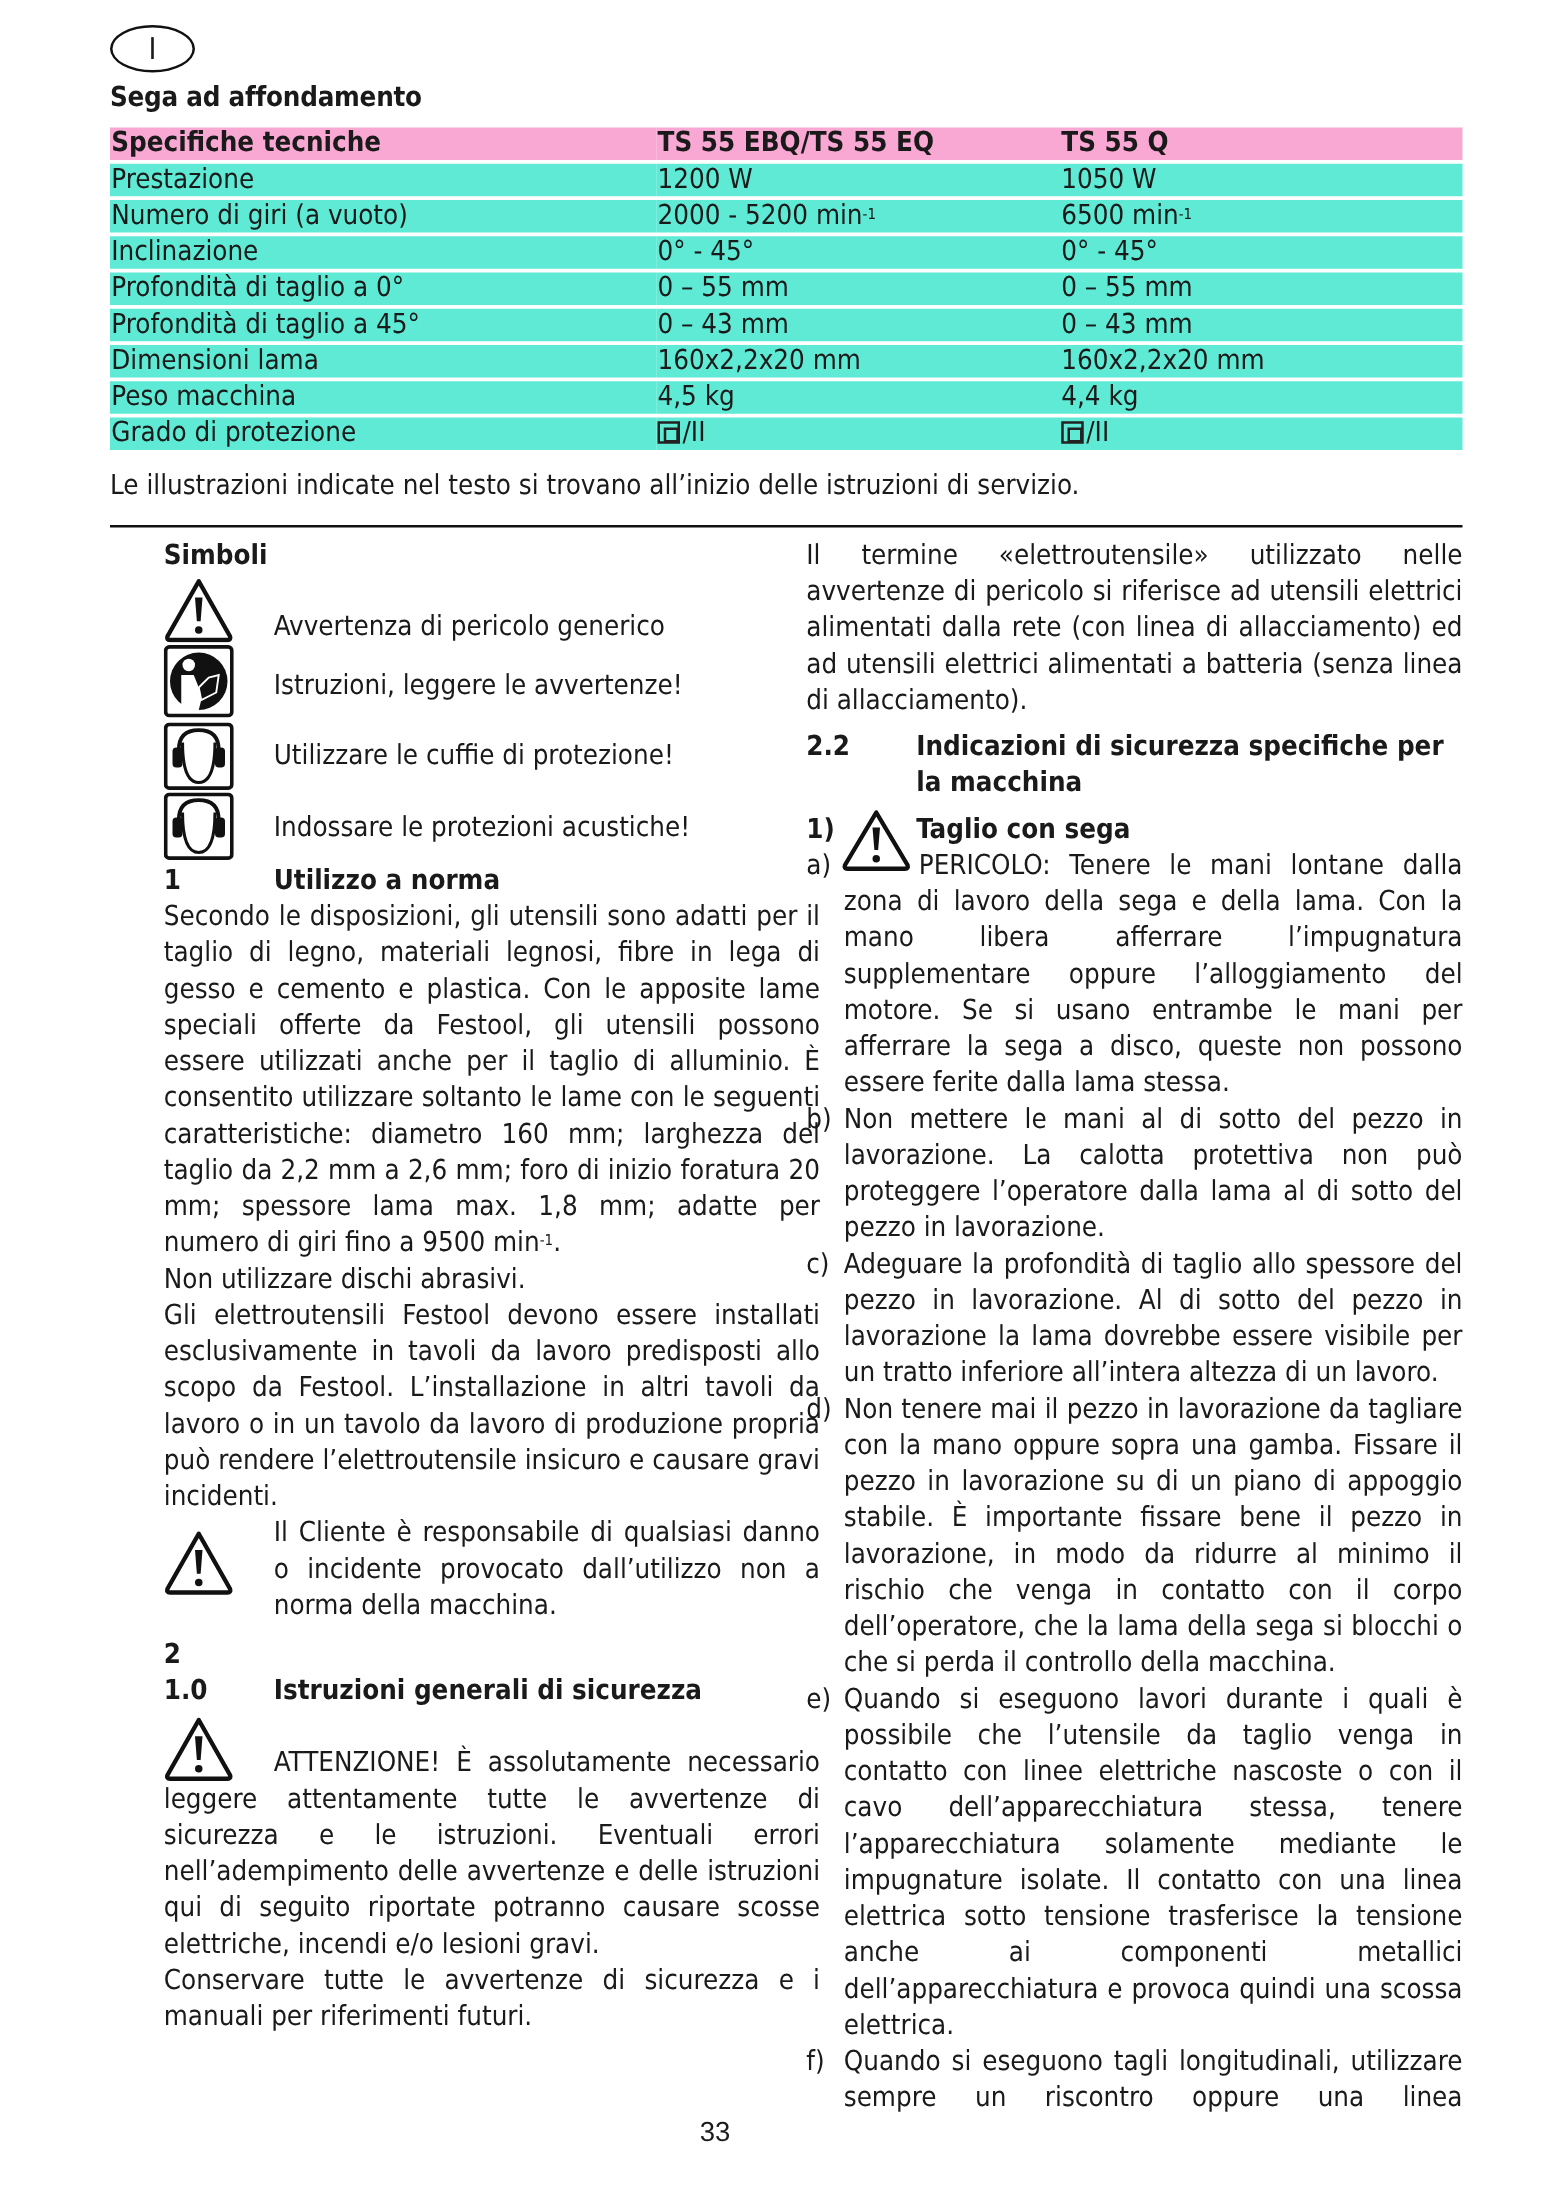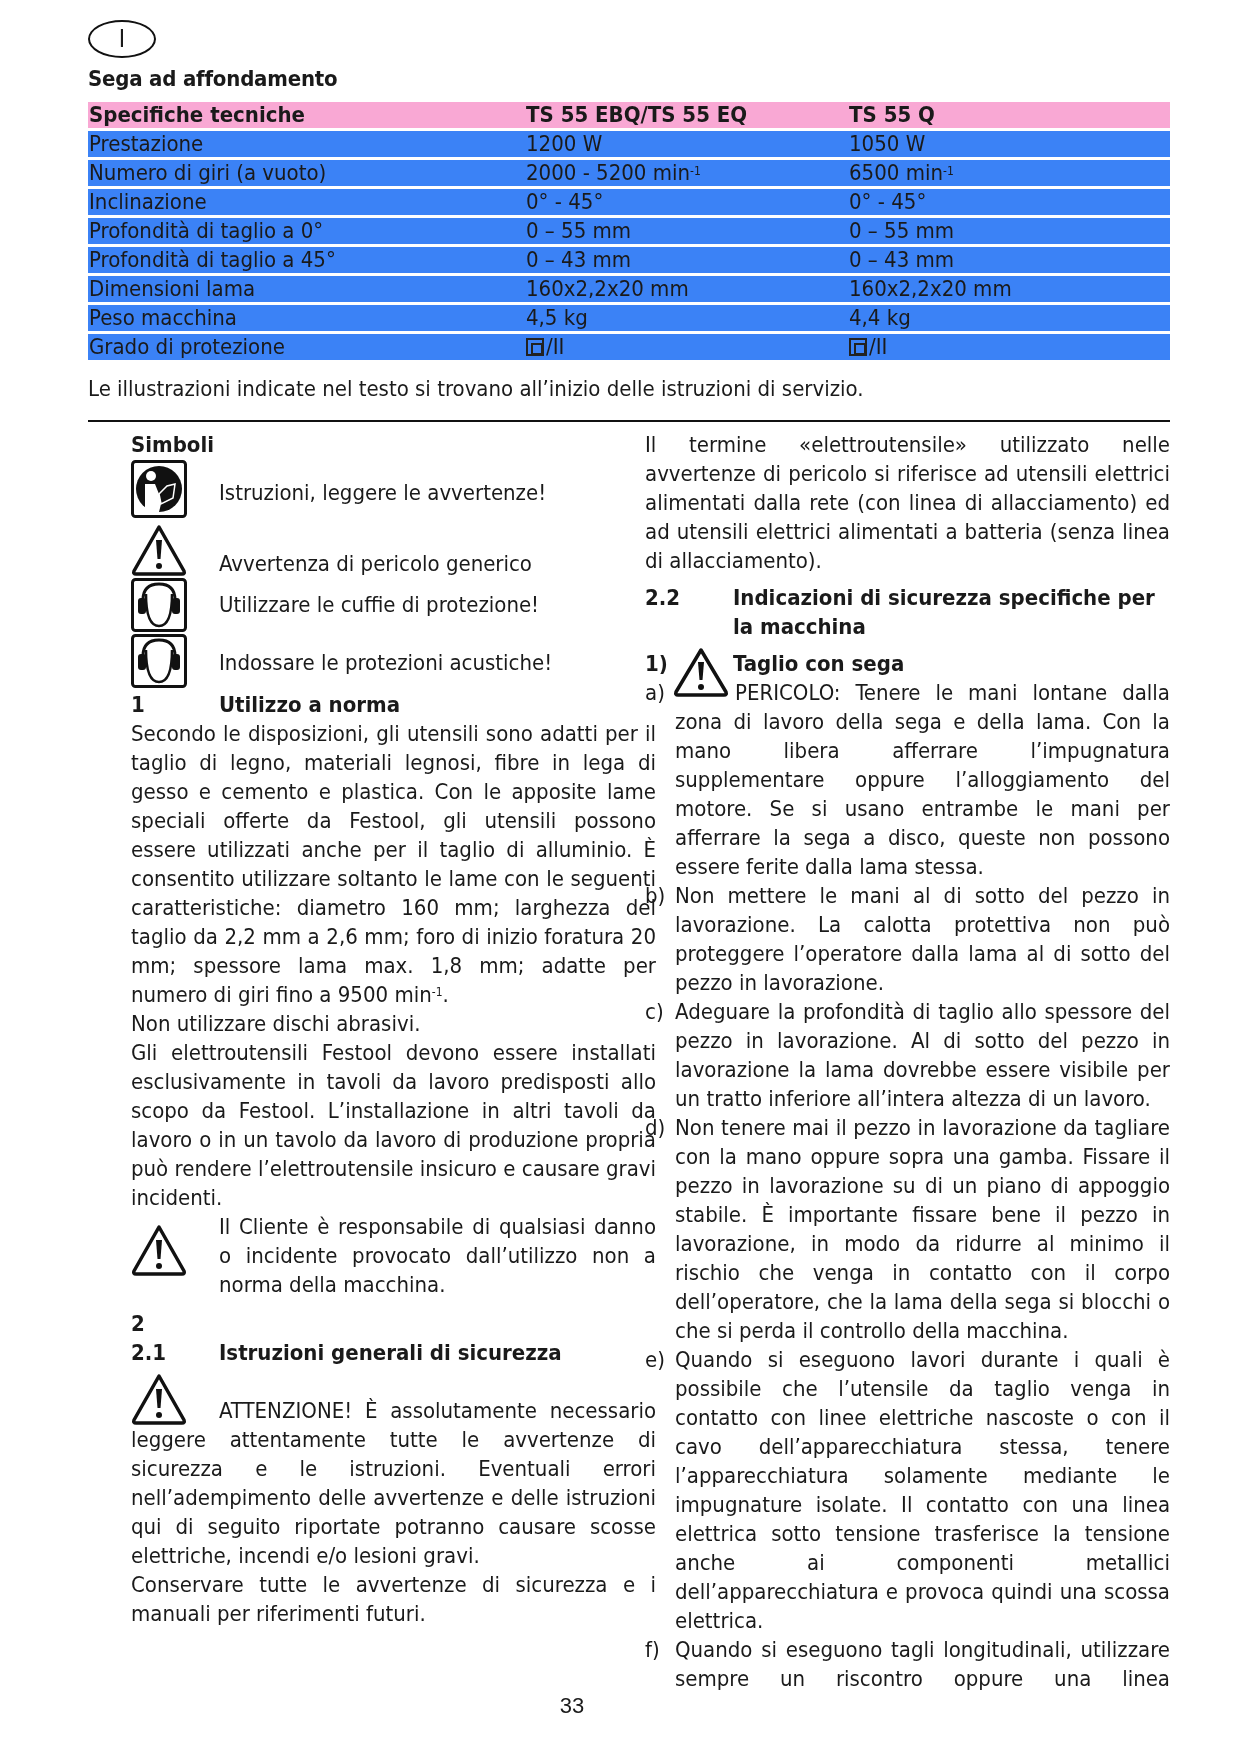--- a/index.html
+++ b/index.html
@@ -6,21 +6,21 @@
   html, body { width:1240px; height:1755px; background:#ffffff; }
   body { position:relative; font-family:"DejaVu Sans Condensed","DejaVu Sans", sans-serif; color:#1a1a1a; overflow:hidden; }
 
   .lang-badge { position:absolute; left:88px; top:20px; width:68px; height:38px; border:2px solid #111; border-radius:50%; display:flex; align-items:center; justify-content:center; font-size:24px; line-height:1; }
 
   .product-title { position:absolute; left:88px; top:66px; font-weight:bold; font-size:22px; letter-spacing:-0.2px; font-stretch:condensed; }
 
   table.specs { position:absolute; left:88px; top:99px; width:1082px; border-collapse:separate; border-spacing:0 3px; font-size:22px; }
   table.specs td, table.specs th { padding:0 0 0 1px; height:26px; line-height:26px; text-align:left; white-space:nowrap; }
   table.specs th { background:#f9a8d4; font-weight:bold; }
-  table.specs td { background:#3b82f6; font-weight:normal; }
+  table.specs td { background:#5eead4; font-weight:normal; }
   .c1 { width:437px; } .c2 { width:323px; } .c3 { width:322px; }
   sup { font-size:12px; vertical-align:top; position:relative; top:-2px; }
   .protect-icon { display:inline-block; width:18px; height:18px; border:2px solid #222; position:relative; vertical-align:-2px; margin-right:2px; }
   .protect-icon::after { content:""; position:absolute; left:3px; top:3px; width:8px; height:8px; border:2px solid #222; }
 
   .note { position:absolute; left:88px; top:376px; font-size:22px; }
   .rule { position:absolute; left:88px; top:420px; width:1082px; height:2px; background:#111; }
 
   .col { position:absolute; top:430px; font-size:22px; line-height:29px; }
   .col-left { left:88px; width:525px;margin-left:43px; }
@@ -101,60 +101,60 @@
     <td><span class="protect-icon"></span><span>/II</span></td>
   </tr>
 </tbody>
   </table>
 
 <div class="note">Le illustrazioni indicate nel testo si trovano all’inizio delle istruzioni di servizio.</div>
 <div class="rule"></div>
 
 <div class="col col-left">
   <div class="h-sym">Simboli</div>
+
+  <div class="sym-row" style="height:56px;">
+    <svg class="ico" style="top:2px" width="56" height="52" viewBox="0 0 56 52">
+      <path d="M28 3 L53 47 Q54 50 51 50 L5 50 Q2 50 3 47 Z" fill="none" stroke="#111" stroke-width="3.5" stroke-linejoin="round"></path>
+      <path d="M25 16 L31 16 L29.5 35 L26.5 35 Z" fill="#111"></path>
+      <circle cx="28" cy="42" r="3" fill="#111"></circle>
+    </svg>
+    <span class="lbl" style="top:27px">Avvertenza di pericolo generico</span>
+  </div>
 
   <div class="sym-row" style="height:62px;">
     <svg class="ico" style="top:0px" width="56" height="58" viewBox="0 0 56 58">
       <rect x="1.5" y="1.5" width="53" height="55" rx="3" fill="none" stroke="#111" stroke-width="3"></rect>
       <circle cx="28" cy="29" r="23" fill="#111"></circle>
       <circle cx="20" cy="16" r="5" fill="#fff"></circle>
       <path d="M14 24 L24 24 L28 34 L36 26 L44 24 L42 38 L30 44 L28 52 L14 52 Z" fill="#fff"></path>
       <path d="M28 34 L36 26 L44 24 L42 38 L30 44 Z" fill="#111" stroke="#fff" stroke-width="1.5"></path>
     </svg>
     <span class="lbl" style="top:18px">Istruzioni, leggere le avvertenze!</span>
   </div>
 
   <div class="sym-row" style="height:56px;">
-    <svg class="ico" style="top:2px" width="56" height="52" viewBox="0 0 56 52">
-      <path d="M28 3 L53 47 Q54 50 51 50 L5 50 Q2 50 3 47 Z" fill="none" stroke="#111" stroke-width="3.5" stroke-linejoin="round"></path>
-      <path d="M25 16 L31 16 L29.5 35 L26.5 35 Z" fill="#111"></path>
-      <circle cx="28" cy="42" r="3" fill="#111"></circle>
-    </svg>
-    <span class="lbl" style="top:27px">Avvertenza di pericolo generico</span>
+    <svg class="ico" style="top:0px" width="56" height="54" viewBox="0 0 56 54">
+      <rect x="1.5" y="1.5" width="53" height="51" rx="3" fill="none" stroke="#111" stroke-width="3"></rect>
+      <path d="M12 22 Q12 6 28 6 Q44 6 44 22" fill="none" stroke="#111" stroke-width="3"></path>
+      <path d="M15 16 Q15 48 28 48 Q41 48 41 16" fill="none" stroke="#111" stroke-width="2.5"></path>
+      <rect x="7" y="20" width="8" height="16" rx="3" fill="#111"></rect>
+      <rect x="41" y="20" width="8" height="16" rx="3" fill="#111"></rect>
+    </svg>
+    <span class="lbl" style="top:12px">Utilizzare le cuffie di protezione!</span>
   </div>
 
   <div class="sym-row" style="height:56px;">
     <svg class="ico" style="top:0px" width="56" height="54" viewBox="0 0 56 54">
       <rect x="1.5" y="1.5" width="53" height="51" rx="3" fill="none" stroke="#111" stroke-width="3"></rect>
       <path d="M12 22 Q12 6 28 6 Q44 6 44 22" fill="none" stroke="#111" stroke-width="3"></path>
       <path d="M15 16 Q15 48 28 48 Q41 48 41 16" fill="none" stroke="#111" stroke-width="2.5"></path>
       <rect x="7" y="20" width="8" height="16" rx="3" fill="#111"></rect>
       <rect x="41" y="20" width="8" height="16" rx="3" fill="#111"></rect>
     </svg>
-    <span class="lbl" style="top:12px">Utilizzare le cuffie di protezione!</span>
-  </div>
-
-  <div class="sym-row" style="height:56px;">
-    <svg class="ico" style="top:0px" width="56" height="54" viewBox="0 0 56 54">
-      <rect x="1.5" y="1.5" width="53" height="51" rx="3" fill="none" stroke="#111" stroke-width="3"></rect>
-      <path d="M12 22 Q12 6 28 6 Q44 6 44 22" fill="none" stroke="#111" stroke-width="3"></path>
-      <path d="M15 16 Q15 48 28 48 Q41 48 41 16" fill="none" stroke="#111" stroke-width="2.5"></path>
-      <rect x="7" y="20" width="8" height="16" rx="3" fill="#111"></rect>
-      <rect x="41" y="20" width="8" height="16" rx="3" fill="#111"></rect>
-    </svg>
     <span class="lbl" style="top:14px">Indossare le protezioni acustiche!</span>
   </div>
 
   <div class="sec-h">
     <span class="num">1</span>
     <span>Utilizzo a norma</span>
   </div>
   <p class="justify"><span>Secondo le disposizioni, gli utensili sono adatti per il taglio di legno, materiali legnosi, fibre in lega di gesso e cemento e plastica. Con le apposite lame speciali offerte da Festool, gli utensili possono essere utilizzati anche per il taglio di alluminio. È consentito utilizzare soltanto le lame con le seguenti caratteristiche: diametro 160 mm; larghezza del taglio da 2,2 mm a 2,6 mm; foro di inizio foratura 20 mm; spessore lama max. 1,8 mm; adatte per numero di giri fino a 9500 min</span><sup>-1</sup><span>.</span></p>
   <p>Non utilizzare dischi abrasivi.</p>
   <p class="justify">Gli elettroutensili Festool devono essere installati esclusivamente in tavoli da lavoro predisposti allo scopo da Festool. L’installazione in altri tavoli da lavoro o in un tavolo da lavoro di produzione propria può rendere l’elettroutensile insicuro e causare gravi incidenti.</p>
@@ -166,21 +166,21 @@
       <circle cx="28" cy="42" r="3" fill="#111"></circle>
     </svg>
     <div class="txt justify">Il Cliente è responsabile di qualsiasi danno o incidente provocato dall’utilizzo non a norma della macchina.</div>
   </div>
 
   <div style="height:10px"></div>
   <div class="sec-h">
     <span class="num">2</span>
   </div>
   <div class="sec-h">
-    <span class="num">2.1</span>
+    <span class="num">1.0</span>
     <span>Istruzioni generali di sicurezza</span>
   </div>
 
   <div style="position:relative; margin-top:6px;">
     <svg style="position:absolute; left:0; top:0;" width="56" height="52" viewBox="0 0 56 52">
       <path d="M28 3 L53 47 Q54 50 51 50 L5 50 Q2 50 3 47 Z" fill="none" stroke="#111" stroke-width="3.5" stroke-linejoin="round"></path>
       <path d="M25 16 L31 16 L29.5 35 L26.5 35 Z" fill="#111"></path>
       <circle cx="28" cy="42" r="3" fill="#111"></circle>
     </svg>
     <p class="justify" style="text-indent:88px; padding-top:23px;"><b>ATTENZIONE! È assolutamente necessario leggere attentamente tutte le avvertenze di sicurezza e le istruzioni.</b><span> Eventuali errori nell’adempimento delle avvertenze e delle istruzioni qui di seguito riportate potranno causare scosse elettriche, incendi e/o lesioni gravi.</span></p>

